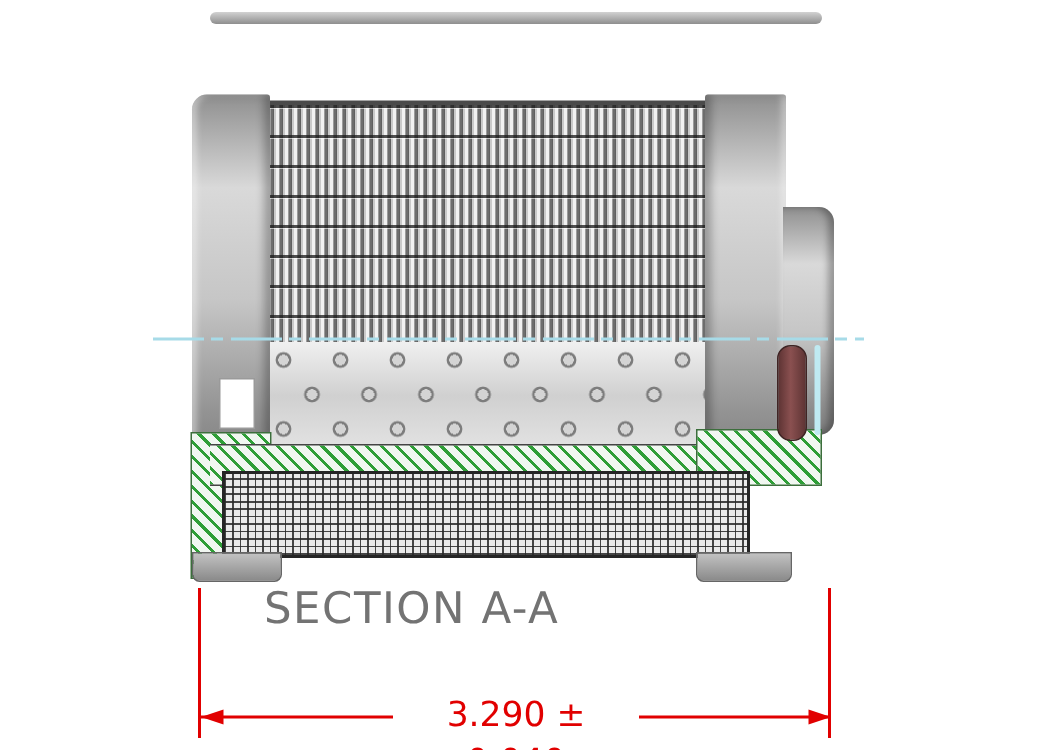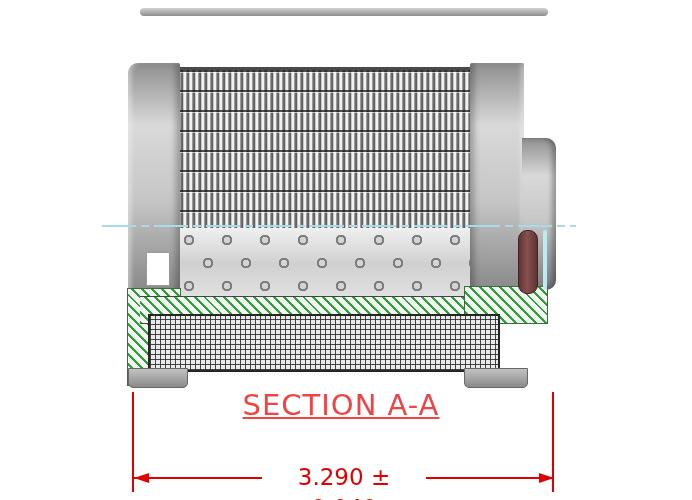--- a/index.html
+++ b/index.html
@@ -81,22 +81,22 @@
   
   .centerline{
     position:absolute;left:102px;top:225px;width:474px;height:2px;z-index:20;
     background:repeating-linear-gradient(90deg,
       #a7dbe8 0 34px, rgba(0,0,0,0) 34px 39px,
       #a7dbe8 39px 47px, rgba(0,0,0,0) 47px 52px);
   }
 
   
   .section-label{
-    position:absolute;left:176px;top:388px;width:330px;text-align:center;z-index:30;
-    color:#ef4444;font-size:29px;letter-spacing:1px;text-decoration:underline;
+    position:absolute;left:176px;top:388px;width:330px;text-align:left;z-index:30;
+    color:#737373;font-size:29px;letter-spacing:1px;
   }
 
   
   .ext{position:absolute;width:2px;height:100px;top:392px;background:#e10000;z-index:25;}
   .ext-left{left:132px;}
   .ext-right{left:552px;}
   .dim-line{position:absolute;left:134px;top:477px;width:420px;height:2px;background:#e10000;z-index:25;}
   .arrow{position:absolute;top:473px;width:0;height:0;z-index:26;
     border-top:5px solid rgba(0,0,0,0);border-bottom:5px solid rgba(0,0,0,0);}
   .arrow-left{left:134px;border-right:15px solid #e10000;}

